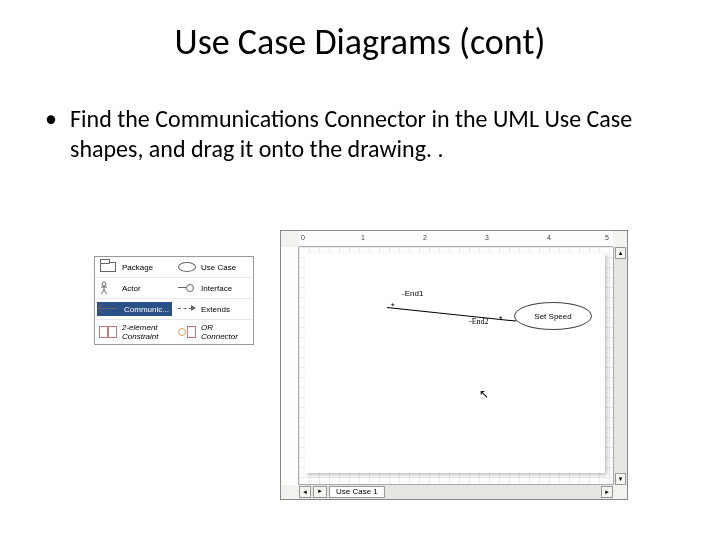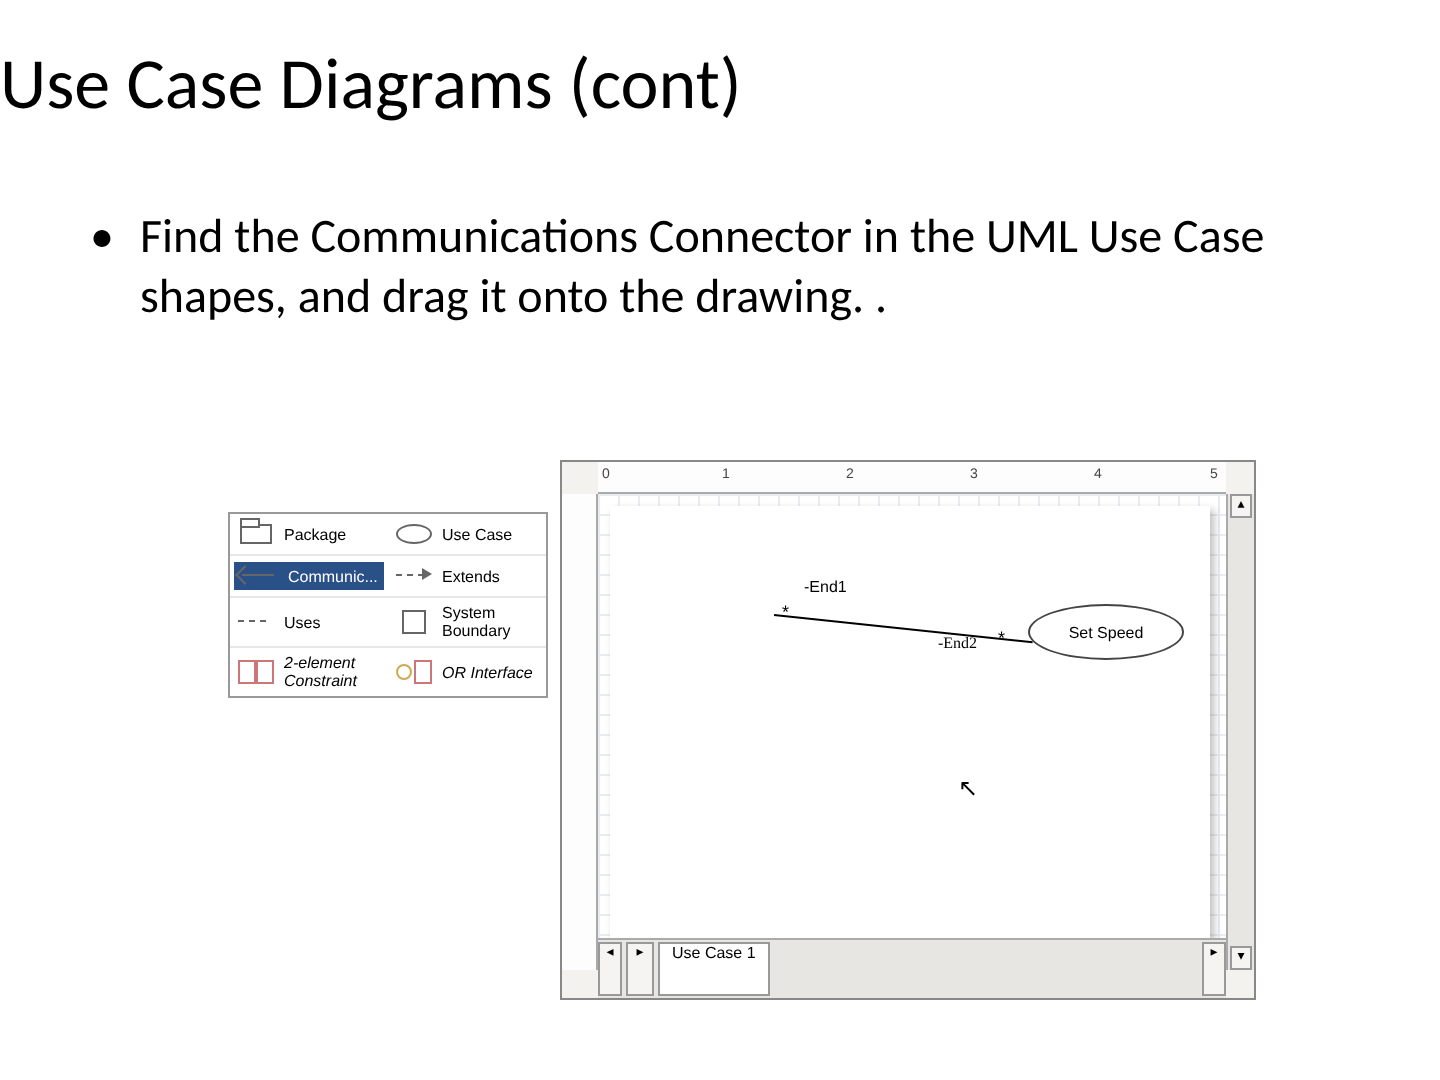--- a/index.html
+++ b/index.html
@@ -5,20 +5,21 @@
   * { box-sizing: border-box; margin: 0; padding: 0; }
   body {
     width: 720px; height: 540px;
     background: #fff;
     font-family: Calibri, Arial, sans-serif;
     color: #000;
     position: relative;
   }
   .title {
     font-size: 36px;
+    text-align: center;
     padding-top: 20px;
     font-weight: 400;
   }
   .bullet {
     font-size: 24px;
     padding: 40px 60px 0 70px;
     line-height: 1.25;
     position: relative;
   }
   .bullet::before {
@@ -34,21 +35,20 @@
 
   
   .palette {
     position: absolute;
     left: 94px; top: 26px;
     width: 160px;
     background: #fff;
     border: 1px solid #999;
     font-size: 8px;
     font-family: Arial, sans-serif;
-    margin-left: 20px;
   }
   .palette table { width: 100%; border-collapse: collapse; }
   .palette td {
     border-bottom: 1px solid #e8e8e8;
     padding: 3px 2px;
     height: 20px;
     vertical-align: middle;
     width: 50%;
   }
   .palette tr:last-child td { border-bottom: none; font-style: italic; }
@@ -129,21 +129,21 @@
   .end1 { position:absolute; left:103px; top:42px; font-size:8px; }
   .end2 { position:absolute; left:170px; top:70px; font-size:8px;font-family:Liberation Serif, serif; }
   .star1 { position:absolute; left:92px; top:54px; font-size:9px; }
   .star2 { position:absolute; left:200px; top:67px; font-size:9px; }
   .cursor { position:absolute; left:180px; top:140px; font-size:12px; }
 
   .scroll-v { position:absolute; right:0; top:16px; bottom:14px; width:14px; background:#e8e6e2; border-left:1px solid #aaa; }
   .scroll-v .btn, .scroll-h .btn { position:absolute; background:#f6f4f0; border:1px solid #999; font-size:7px; text-align:center; line-height:10px; }
   .scroll-v .btn { left:1px; right:1px; height:12px; }
   .scroll-v .btn.up { top:0 } .scroll-v .btn.dn { bottom:0 }
-  .scroll-h { position:absolute; left:18px; right:14px; bottom:0; height:30px; background:#e8e6e2; border-top:1px solid #aaa; }
+  .scroll-h { position:absolute; left:18px; right:14px; bottom:0; height:15px; background:#e8e6e2; border-top:1px solid #aaa; }
   .scroll-h .btn { top:1px; bottom:1px; width:12px; }
   .scroll-h .btn.l { left:0 } .scroll-h .btn.r { right:0 }
   .tab {
     position:absolute; left:30px; top:1px; bottom:1px;
     background:#fff; border:1px solid #999; font-size:8px;
     padding: 0 6px; line-height:10px;
   }
   .nav { position:absolute; left:14px; top:1px; bottom:1px; width:14px; border:1px solid #999; background:#f6f4f0; font-size:7px; text-align:center; }
 </style>
 </head>
@@ -166,57 +166,63 @@
             </td>
         <td>
               <div class="cell">
                 <span class="pic p-usecase"></span>
                 <span>Use Case</span>
               </div>
             </td>
       </tr>
       <tr>
         <td>
+              <div class="cell">
+                <span class="pic p-actor"><svg viewBox="0 0 14 14">
+                    <circle cx="7" cy="3" r="2" fill="none" stroke="#666"></circle>
+                    <line x1="7" y1="5" x2="7" y2="9" stroke="#666"></line>
+                    <line x1="4" y1="6" x2="10" y2="6" stroke="#666"></line>
+                    <line x1="7" y1="9" x2="4" y2="13" stroke="#666"></line>
+                    <line x1="7" y1="9" x2="10" y2="13" stroke="#666"></line>
+                  </svg></span>
+                <span>Actor</span>
+              </div>
+            </td>
+        <td>
+              <div class="cell">
+                <span class="pic p-interface"></span>
+                <span>Interface</span>
+              </div>
+            </td>
+      </tr>
+      <tr>
+        <td>
               <div class="cell selected">
                 <span class="pic p-comm"></span>
                 <span>Communic...</span>
               </div>
             </td>
         <td>
               <div class="cell">
                 <span class="pic p-extends"></span>
                 <span>Extends</span>
               </div>
             </td>
       </tr>
       <tr>
         <td>
               <div class="cell">
-                <span class="pic p-uses"></span>
-                <span>Uses</span>
-              </div>
-            </td>
-        <td>
-              <div class="cell">
-                <span class="pic p-sys"></span>
-                <span>System Boundary</span>
-              </div>
-            </td>
-      </tr>
-      <tr>
-        <td>
-              <div class="cell">
                 <span class="pic p-2elem"></span>
                 <span>2-element Constraint</span>
               </div>
             </td>
         <td>
               <div class="cell">
                 <span class="pic p-or"></span>
-                <span>OR Interface</span>
+                <span>OR Connector</span>
               </div>
             </td>
       </tr>
     </tbody>
       </table>
   </div>
 
   <div class="editor">
     <div class="ruler-h">
       <span style="left:2px">0</span>

